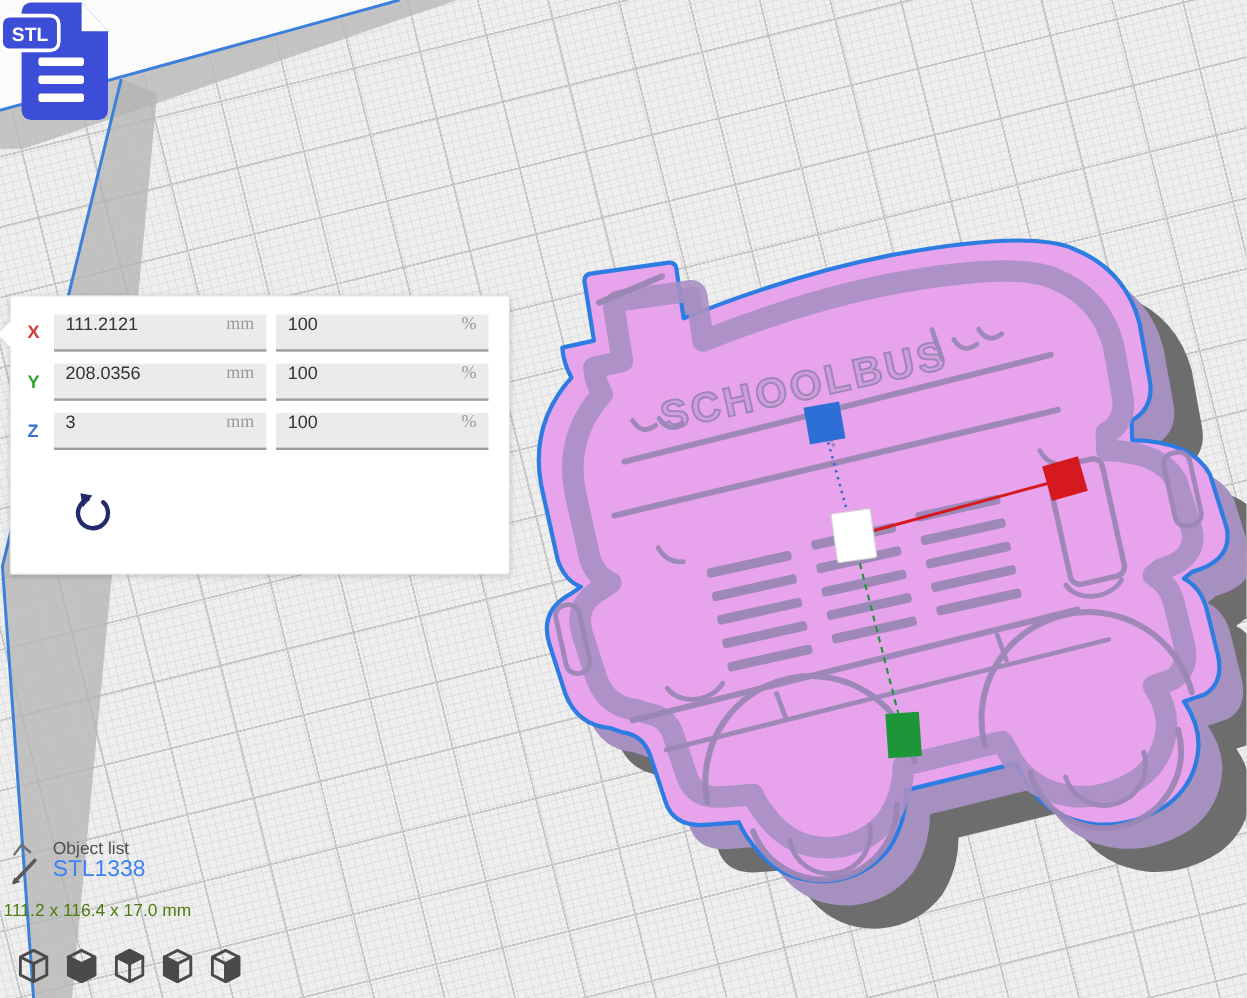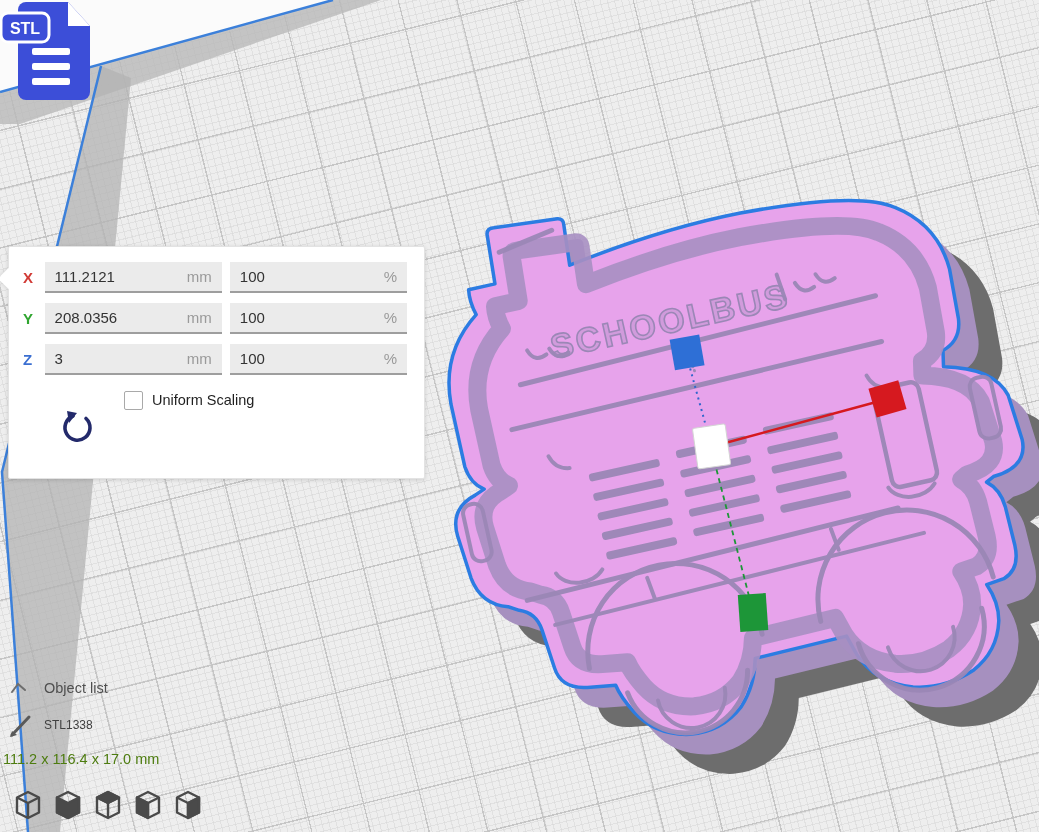--- a/index.html
+++ b/index.html
@@ -33,38 +33,38 @@
     position:absolute;left:-8px;top:24px;width:15px;height:15px;background:#fff;
     transform:rotate(45deg);box-shadow:-2px 2px 3px rgba(0,0,0,.06);
   }
   .axis-row{display:flex;align-items:center;margin-bottom:10px;}
   .axis-label{width:22px;font-size:15px;font-weight:bold;}
   .axis-x .axis-label{color:#d13a35;}
   .axis-y .axis-label{color:#2fa52f;}
   .axis-z .axis-label{color:#3b6fd1;}
   .field{
     background:#ebebeb;border-bottom:2px solid #9e9e9e;height:29px;width:160px;
-    display:flex;align-items:center;justify-content:space-between;
+    display:flex;align-items:flex-start;justify-content:space-between;
     padding:0 10px;margin-right:8px;cursor:text;
   }
   .field .val{font-size:15px;color:#333;}
-  .field .unit{font-size:15px;color:#9a9a9a;}
+  .field .unit{font-size:15px;color:#9a9a9a;font-family:Liberation Serif, serif;}
   .check-row{display:flex;align-items:center;margin:14px 0 0 101px;height:22px;}
   .checkbox{
     width:19px;height:19px;background:#fff;border:1px solid #a9a9a9;border-radius:2px;
     margin-right:9px;box-sizing:border-box;cursor:pointer;
   }
   .check-label{font-size:14.5px;color:#1f1f1f;}
   .reset-btn{position:absolute;left:52px;top:162px;width:36px;height:36px;cursor:pointer;}
   
   .status-item{position:absolute;z-index:4;display:flex;align-items:center;color:#555;}
-  .obj-list{left:10px;top:680px;text-align:center;}
+  .obj-list{left:10px;top:700px;text-align:center;}
   .obj-list .txt{margin-left:16px;font-size:14.5px;color:#4f4f4f;}
   .stl-row{left:8px;top:711px;}
-  .stl-row .txt{margin-left:10px;font-size:12px;color:#404040;}
+  .stl-row .txt{margin-left:10px;font-size:19px;color:#3b82f6;}
   .dims{left:3px;top:751px;font-size:14.5px;color:#4d7c0f;}
   .view-cubes{position:absolute;left:8px;top:787px;z-index:4;}
   .view-cubes .cube{cursor:pointer;}
 </style>
 </head>
 <body>
 
 <div class="viewport">
 
   <div class="grid"></div>
@@ -209,24 +209,20 @@
         <span class="val">100</span>
         <span class="unit">%</span>
       </div>
     </div>
 
     <svg class="reset-btn" viewBox="0 0 36 36">
       <path d="M 12,7 A 12.5,12.5 0 1 0 25,9.5" fill="none" stroke="#232a6b" stroke-width="3.6" stroke-linecap="round"></path>
       <polygon points="6,2 16,4 8,14" fill="#232a6b"></polygon>
     </svg>
 
-    <div class="check-row">
-      <div class="checkbox"></div>
-      <span class="check-label">Uniform Scaling</span>
-    </div>
   </div>
 
   <div class="status-item obj-list">
     <svg width="18" height="14" viewBox="0 0 18 14">
       <polyline points="2,11 8,3 15,9" fill="none" stroke="#6e6e6e" stroke-width="2" stroke-linecap="round"></polyline>
     </svg>
     <span class="txt">Object list</span>
   </div>
 
   <div class="status-item stl-row">

